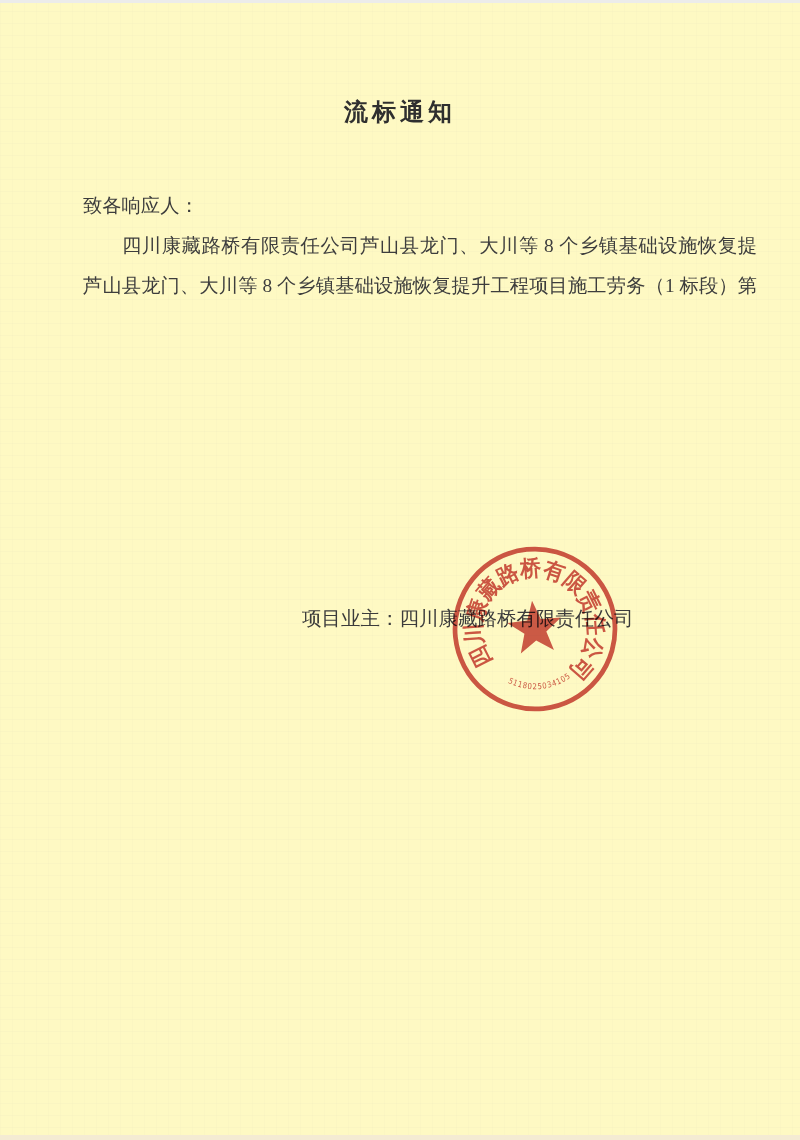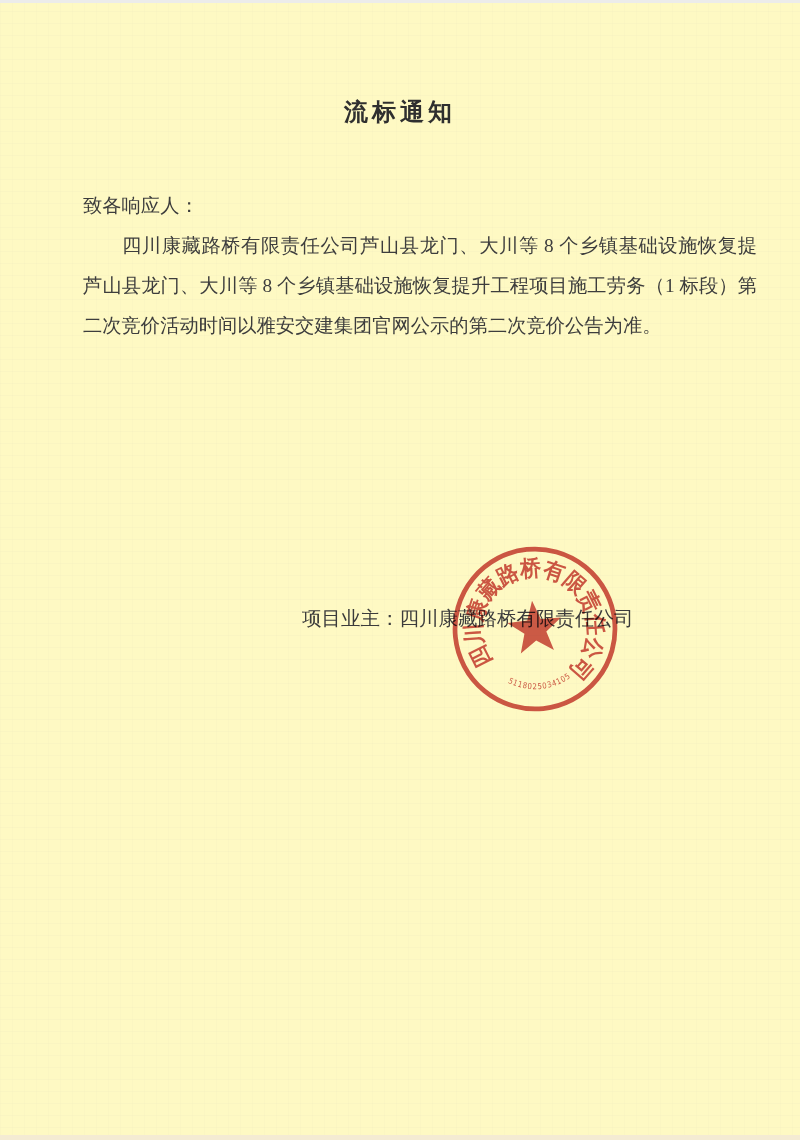--- a/index.html
+++ b/index.html
@@ -85,21 +85,20 @@
 <div class="page">
 
   <div class="edge-top"></div>
 
   <div class="title">流标通知</div>
 
   <div class="content">
     <div class="line">致各响应人：</div>
     <div class="jline indent">四川康藏路桥有限责任公司芦山县龙门、大川等 8 个乡镇基础设施恢复提升</div>
     <div class="jline">芦山县龙门、大川等 8 个乡镇基础设施恢复提升工程项目施工劳务（1 标段）第</div>
-    <div class="line">二次竞价活动时间以雅安交建集团官网公示的第二次竞价公告为准。</div>
   </div>
 
   <div class="sig-line">
     <span>项目业主：</span><span>四川康藏路桥有限责任公司</span>
   </div>
 
 
   <div class="seal">
     <svg viewBox="0 0 200 200" xmlns="http://www.w3.org/2000/svg">
       <defs>

